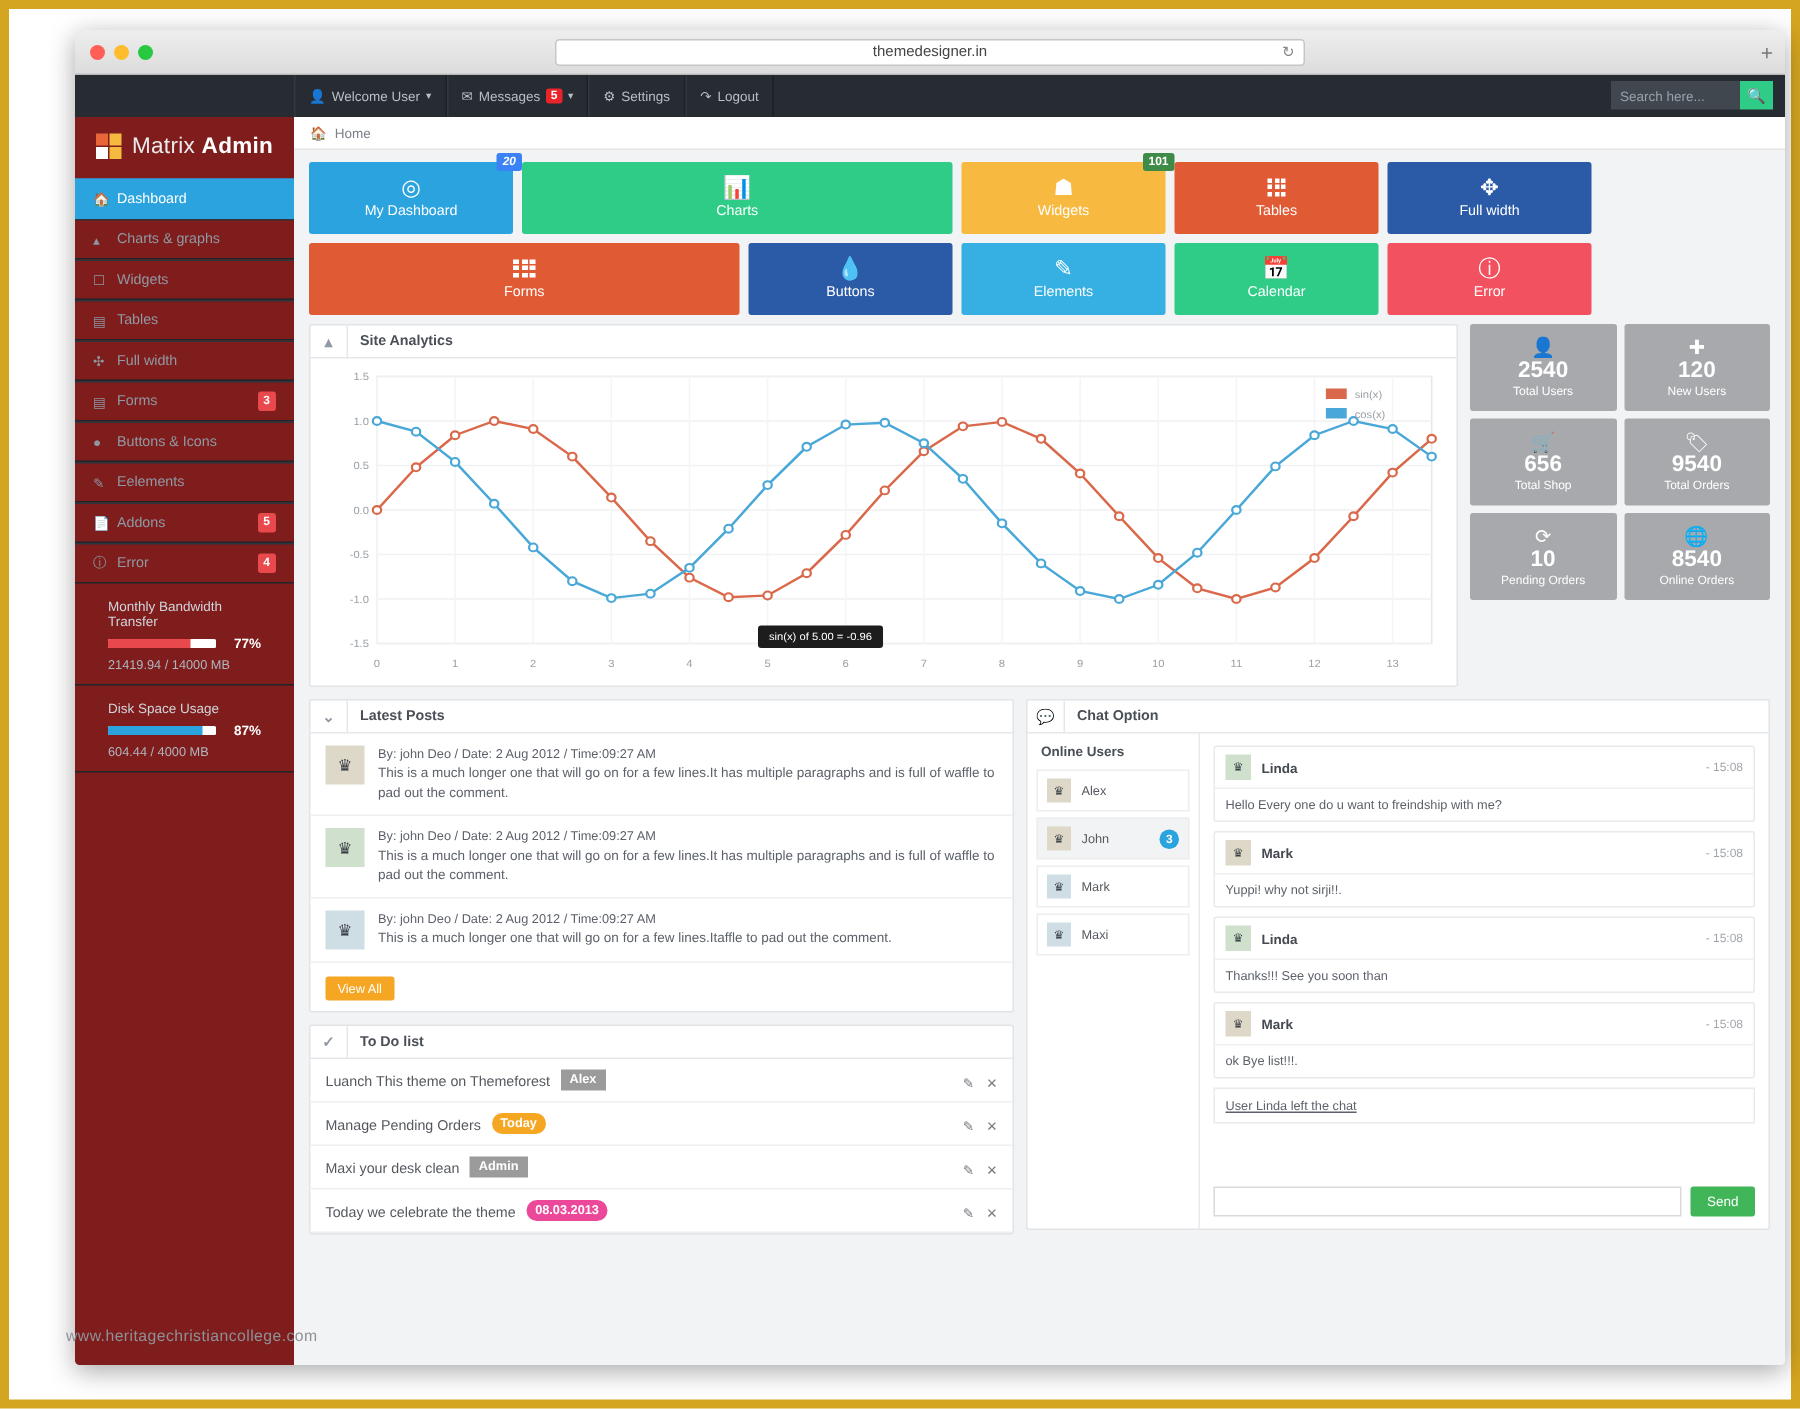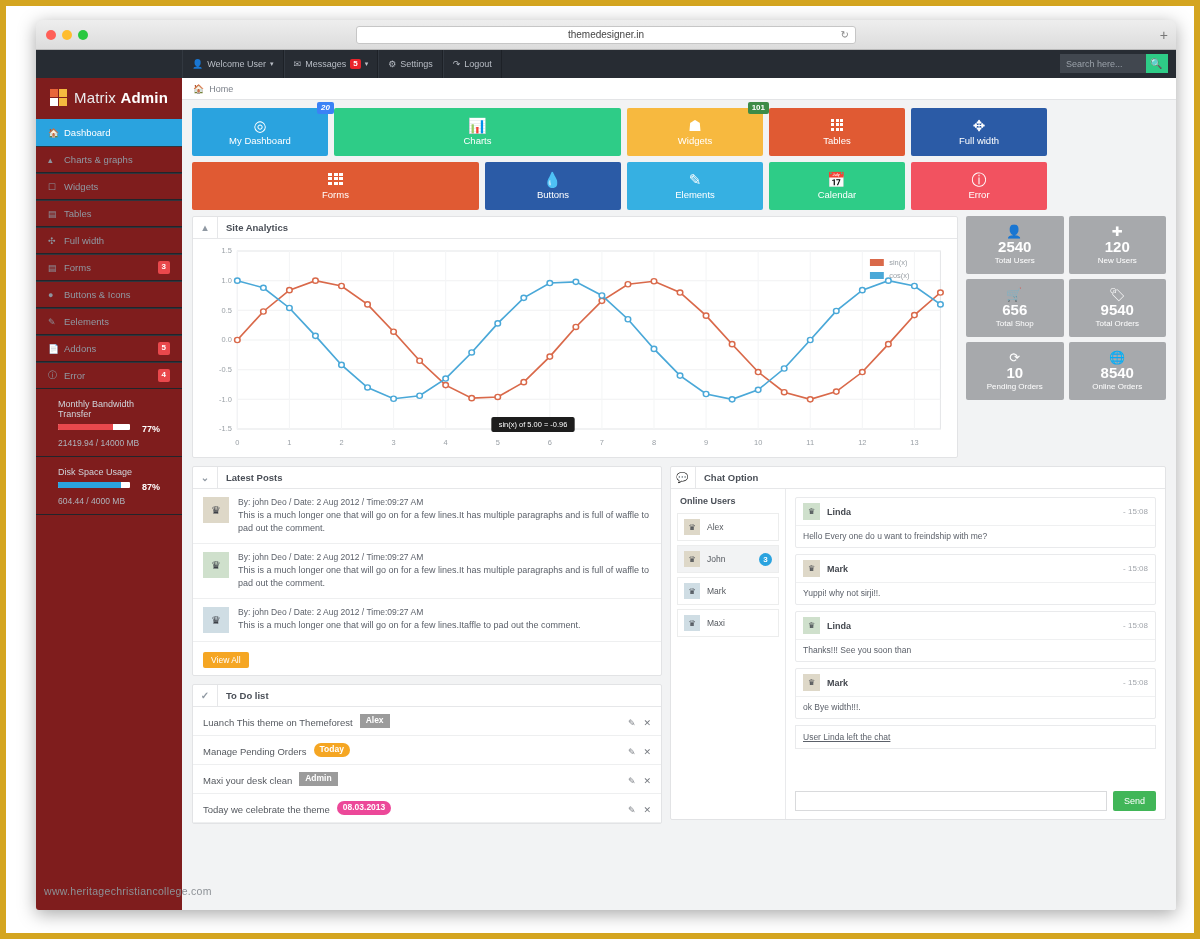--- a/index.html
+++ b/index.html
@@ -9,21 +9,21 @@
     background: #ffffff;
     overflow: hidden;
   }
   
   .frame {
     position: absolute; left: 0; top: 0; width: 1200px; height: 939px;
     border: 6px solid #d4a520;
     background: #ffffff;
   }
   .browser {
-    position: absolute; left: 30px; top: 14px; width: 1140px; height: 890px;
+    position: absolute; left: 44px; top: 14px; width: 1140px; height: 890px;
     background: #e8e8e8;
     border-radius: 6px 6px 3px 3px;
     box-shadow: 0 4px 18px rgba(0,0,0,.35);
     overflow: hidden;
   }
   
   .chrome {
     height: 30px; background: linear-gradient(#eeeeee,#dcdcdc);
     border-bottom: 1px solid #b9b9b9;
     display: flex; align-items: center; position: relative;
@@ -104,21 +104,21 @@
   .menu li.active::after {
     content: ""; position: absolute; right: -5px; top: 50%; transform: translateY(-50%);
     border: 5px solid transparent; border-left-color: #2aa3df;
   }
   .mbadge {
     margin-left: auto; background: #e9484c; color: #fff; font-size: 8px;
     font-weight: bold; padding: 1px 4px; border-radius: 2px; line-height: 1.3;
   }
   .prog-block { padding: 10px 22px 8px; border-bottom: 1px solid #21252b; }
   .prog-title { color: #cfd4da; font-size: 9px; margin-bottom: 5px; }
-  .prog-row { display: flex; gap: 6px; }
+  .prog-row { display: flex; align-items: center; gap: 6px; }
   .prog-track { flex: 1; height: 6px; background: #ffffff; border-radius: 1px; overflow: hidden; }
   .prog-fill { height: 100%; }
   .prog-pct { color: #fff; font-size: 9px; font-weight: bold; width: 24px; text-align: right; }
   .prog-sub { color: #aeb5bd; font-size: 8.5px; margin-top: 4px; }
   
   .content { flex: 1; background: #f2f3f4; overflow: hidden; position: relative; }
   .breadcrumb {
     height: 22px; background: #fff; border-bottom: 1px solid #e3e4e6;
     display: flex; align-items: center; gap: 5px; padding-left: 11px;
     font-size: 9px; color: #7b8089;
@@ -736,21 +736,21 @@
                           <span class="msg-time">- 15:08</span>
                         </div>
                         <div class="msg-text">Thanks!!! See you soon than</div>
                       </div>
                       <div class="msg">
                         <div class="msg-head">
                           <span class="msg-av" style="background:#ded8c8">♛</span>
                           <span class="msg-name">Mark</span>
                           <span class="msg-time">- 15:08</span>
                         </div>
-                        <div class="msg-text">ok Bye width!!!.</div>
+                        <div class="msg-text">ok Bye list!!!.</div>
                       </div>
                       <div class="sysmsg">User Linda left the chat</div>
                       <div class="chat-input-row">
                         <input class="chat-input" style="">
                         <button class="btn-send">Send</button>
                       </div>
                     </div>
                   </div>
                 </div>
               </div>

